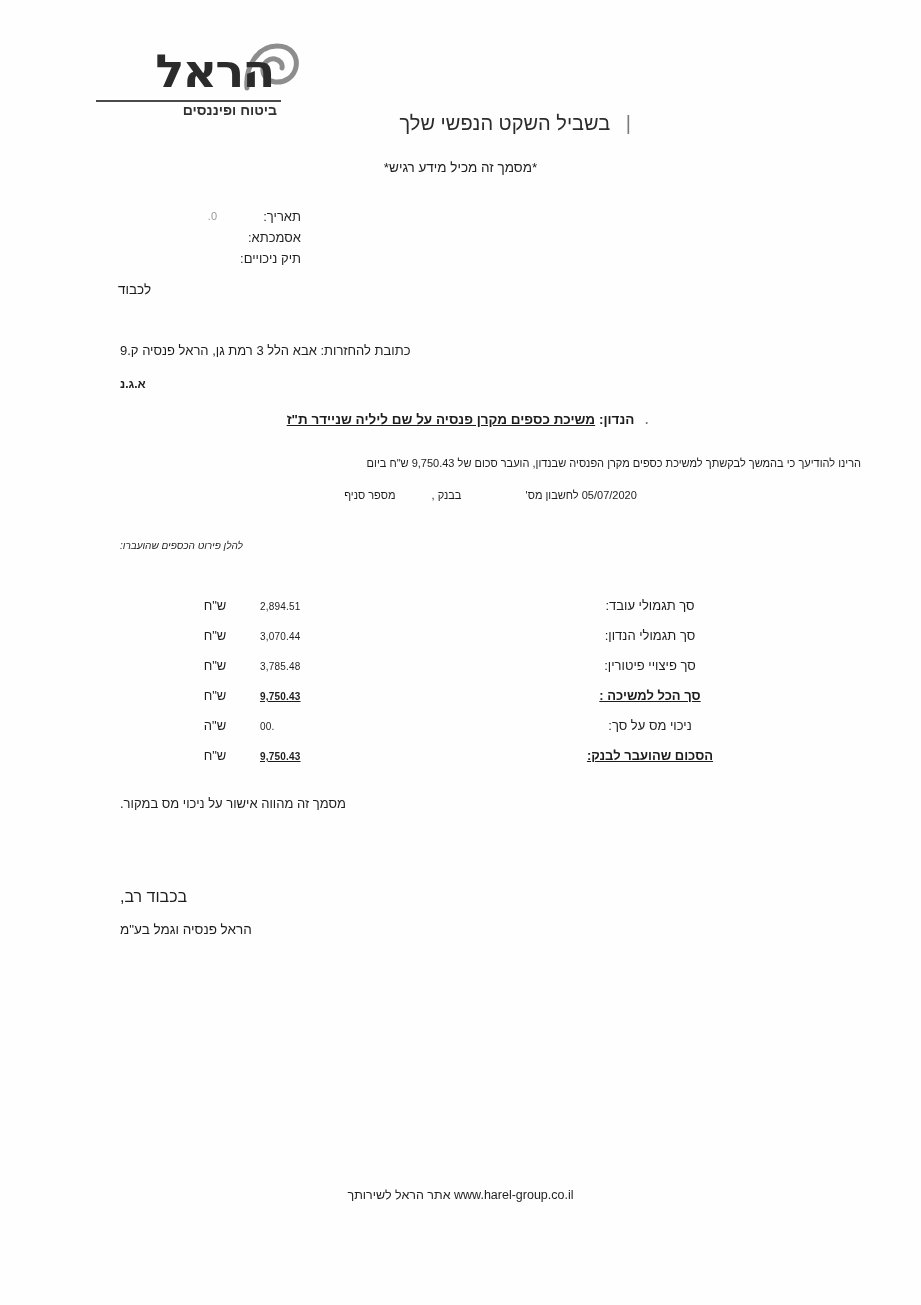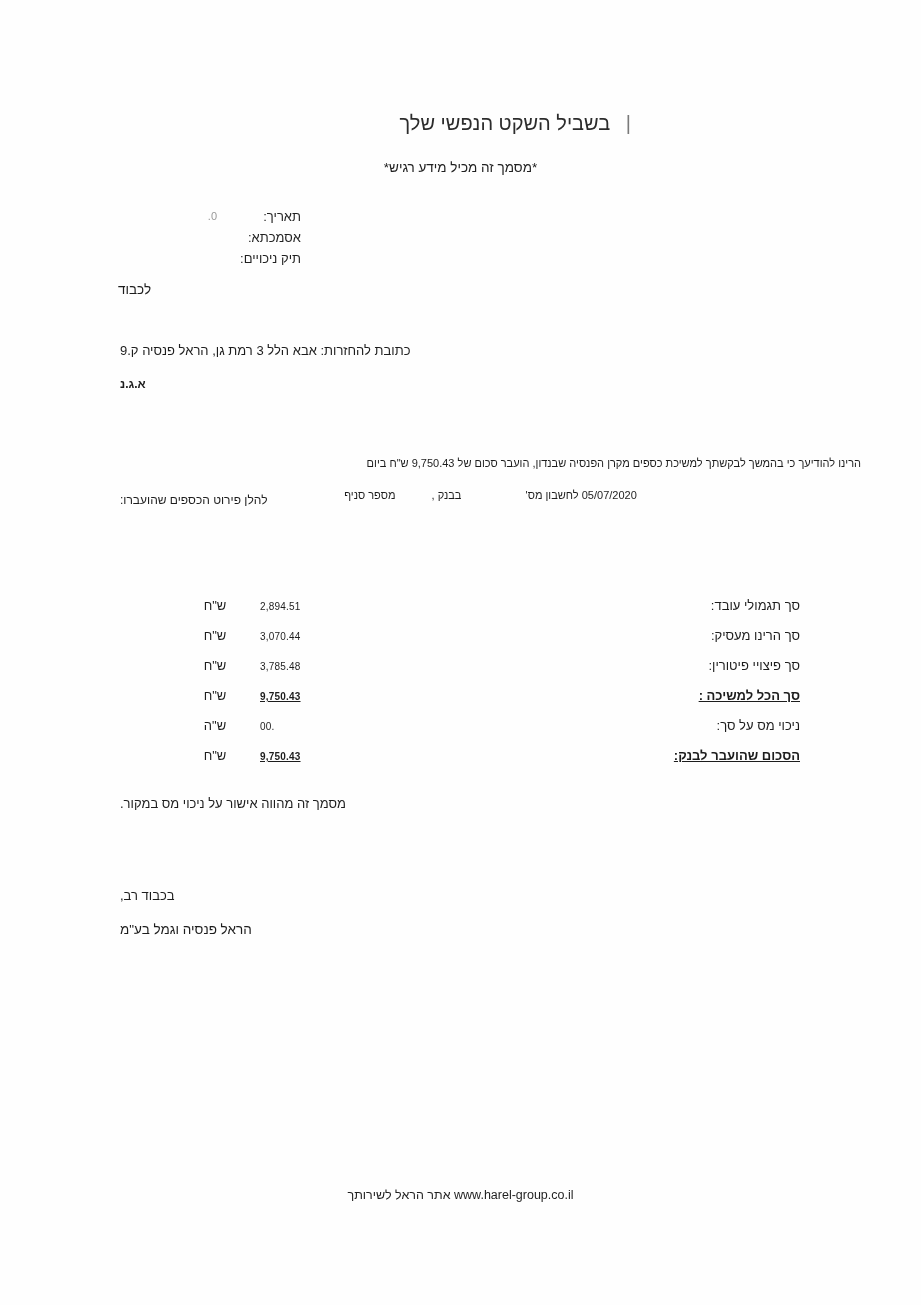--- a/index.html
+++ b/index.html
@@ -171,41 +171,42 @@
   .para1 .line2 {
     display: block;
     text-align: center;
     margin-top: 10px;
   }
   .para1 .gap-s { display: inline-block; width: 58px; }
   .para1 .gap-m { display: inline-block; width: 30px; }
 
   .detail-intro {
     position: absolute;
-    top: 493px;
-    left: 120px;
-    font-size: 12px;
+    top: 540px;
+    left: 120px;
+    font-size: 10px;
+    font-style: italic;
   }
 
   
   .table {
     position: absolute;
     top: 598px;
     left: 120px;
     width: 680px;
   }
   .table .row {
     display: flex;
     align-items: baseline;
     height: 30px;
     font-size: 13px;
   }
   .table .c-label {
     width: 300px;
-    text-align: right;
+    text-align: center;
     padding-right: 0;
   }
   .table .c-amount {
     width: 240px;
     text-align: left;
     font-size: 10px;
     letter-spacing: .2px;
   }
   .table .c-cur {
     width: 90px;
@@ -221,21 +222,21 @@
   .note {
     position: absolute;
     top: 796px;
     left: 120px;
     font-size: 13px;
   }
   .sign1 {
     position: absolute;
     top: 888px;
     left: 120px;
-    font-size: 13px;
+    font-size: 16px;
   }
   .sign2 {
     position: absolute;
     top: 922px;
     left: 120px;
     font-size: 13.5px;
   }
 
   .footer {
     position: absolute;
@@ -246,20 +247,28 @@
     font-size: 12.5px;
     color: #1f1f1f;
   }
   .footer .url { direction: ltr; unicode-bidi: embed; }
 </style>
 </head>
 <body>
 
 <div class="page">
 
+  <div class="logo-block">
+    <svg class="logo-swoosh" viewBox="0 0 58 52">
+      <path d="M6 46 C4 26 16 4 36 4 C50 4 57 14 55 25 C53 35 44 41 34 40 C26 39 21 33 22 26 C23 20 28 16 34 17 C39 18 42 22 41 26" fill="none" stroke="#8d8d8d" stroke-width="5" stroke-linecap="round"></path>
+    </svg>
+    <div class="logo-word">הראל</div>
+    <div class="logo-rule"></div>
+    <div class="logo-sub">ביטוח ופיננסים</div>
+  </div>
 
   <div class="tagline">
     <span class="sep">|</span>
     <span>בשביל השקט הנפשי שלך</span>
   </div>
 
   <div class="t sensitive">*מסמך זה מכיל מידע רגיש*</div>
 
   <div class="meta">
     <div class="row">
@@ -278,20 +287,25 @@
 
   <div class="to">
     <span>לכבוד</span>
     <span class="faint"></span>
   </div>
 
   <div class="return-addr">כתובת להחזרות: אבא הלל 3 רמת גן, הראל פנסיה ק.9</div>
 
   <div class="salutation">א.ג.נ</div>
 
+  <div class="subject">
+    <span class="label">הנדון:</span>
+    <span class="underlined">משיכת כספים מקרן פנסיה על שם ליליה  שניידר ת"ז</span>
+    <span class="dot">·</span>
+  </div>
 
   <div class="para1">
     <span>הרינו להודיעך כי בהמשך לבקשתך למשיכת כספים מקרן הפנסיה שבנדון, הועבר סכום של</span>
     <span>9,750.43</span>
     <span>ש"ח ביום</span>
     <span class="line2">
       <span>05/07/2020</span>
       <span>לחשבון מס'</span>
       <span class="gap-s"></span>
       <span>בבנק ,</span>
@@ -302,21 +316,21 @@
 
   <div class="detail-intro">להלן פירוט הכספים שהועברו:</div>
 
   <div class="table">
     <div class="row">
       <span class="c-label">סך תגמולי עובד:</span>
       <span class="c-amount">2,894.51</span>
       <span class="c-cur">ש"ח</span>
     </div>
     <div class="row">
-      <span class="c-label">סך הרינו מעסיק:</span>
+      <span class="c-label">סך תגמולי הנדון:</span>
       <span class="c-amount">3,070.44</span>
       <span class="c-cur">ש"ח</span>
     </div>
     <div class="row">
       <span class="c-label">סך פיצויי פיטורין:</span>
       <span class="c-amount">3,785.48</span>
       <span class="c-cur">ש"ח</span>
     </div>
     <div class="row bold">
       <span class="c-label">סך הכל למשיכה :</span>

